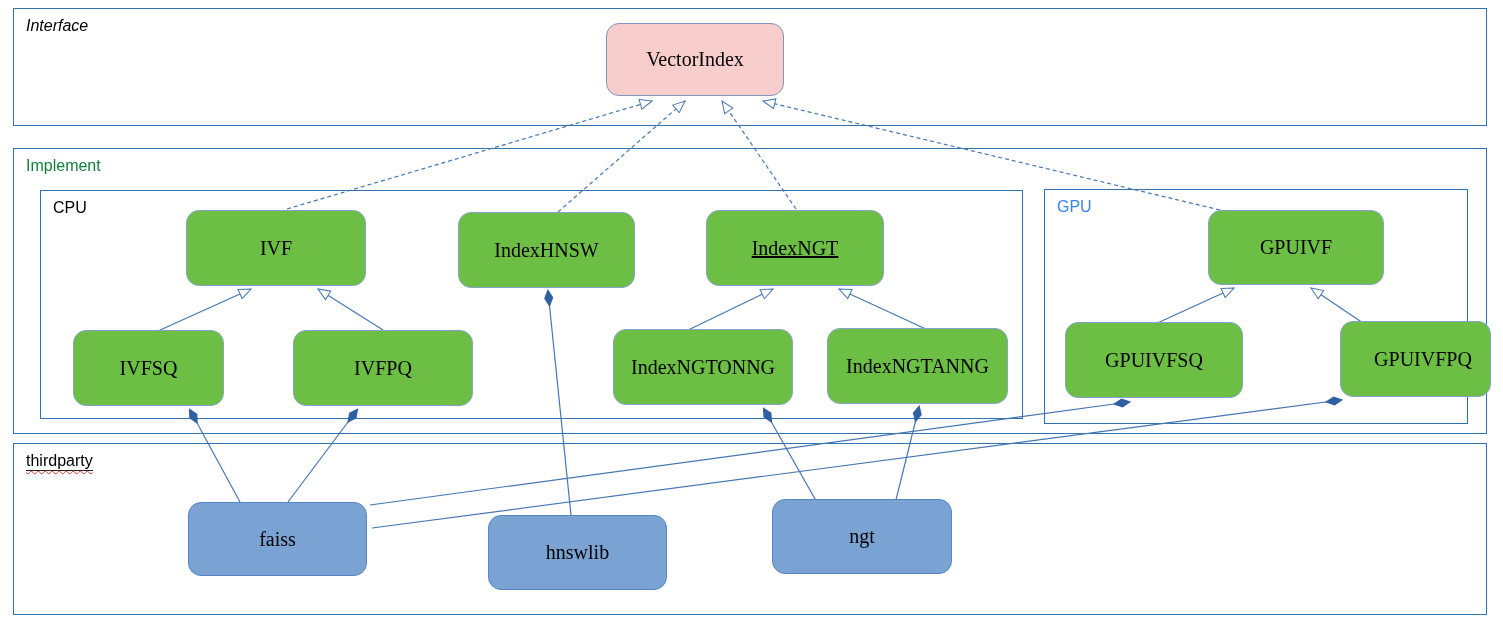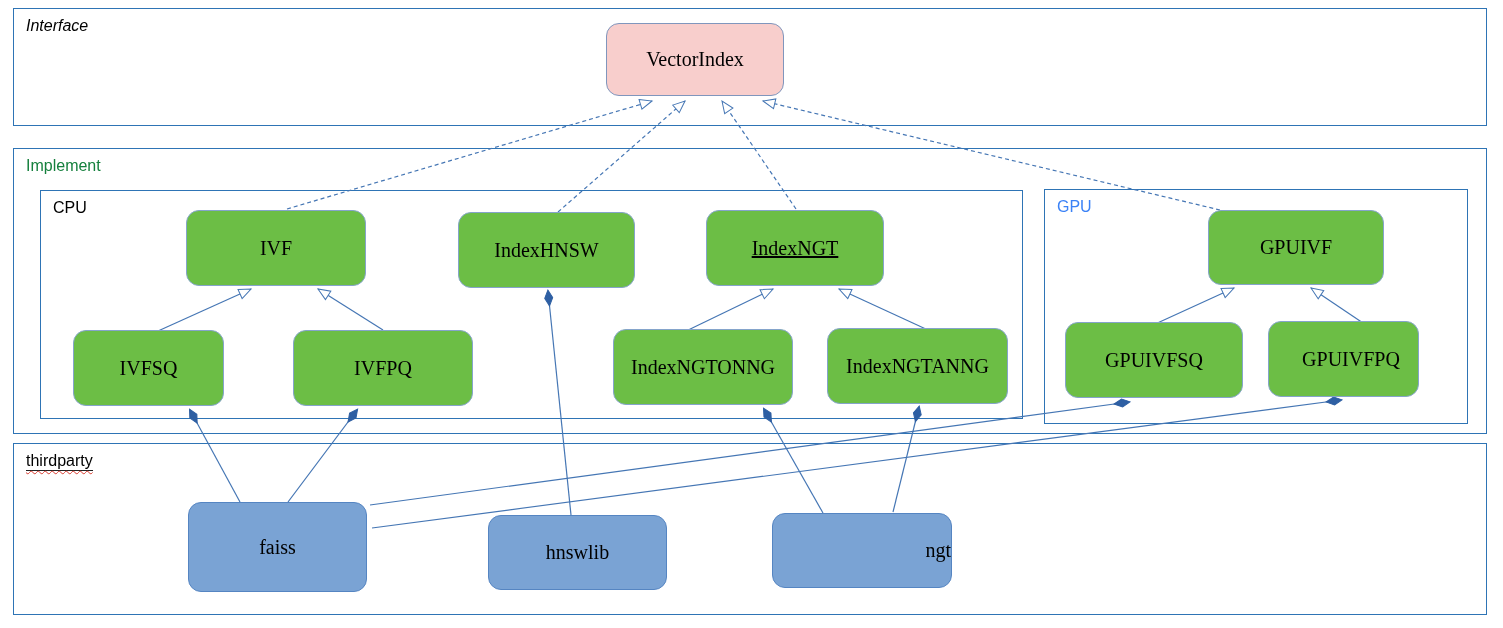--- a/index.html
+++ b/index.html
@@ -126,26 +126,26 @@
       </div>
       <div class="node impl" style="left: 827px; top: 328px; width: 181px; height: 76px;">
         <span>IndexNGTANNG</span>
       </div>
       <div class="node impl" style="left: 1172px; top: 210px; width: 176px; height: 75px; margin-left: 36px;">
         <span>GPUIVF</span>
       </div>
       <div class="node impl" style="left: 1065px; top: 322px; width: 178px; height: 76px;">
         <span>GPUIVFSQ</span>
       </div>
-      <div class="node impl" style="left: 1268px; top: 321px; width: 151px; height: 76px; padding-left: 15px;">
+      <div class="node impl" style="left: 1340px; top: 321px; width: 151px; height: 76px; padding-left: 15px;">
         <span>GPUIVFPQ</span>
       </div>
-      <div class="node lib" style="left: 188px; top: 502px; width: 179px; height: 90px; align-items: center;">
+      <div class="node lib" style="left: 188px; top: 502px; width: 179px; height: 74px; align-items: center;">
         <span>faiss</span>
       </div>
       <div class="node lib" style="left: 488px; top: 515px; width: 179px; height: 75px;">
         <span>hnswlib</span>
       </div>
-      <div class="node lib" style="left: 772px; top: 513px; width: 180px; height: 75px; justify-content: flex-end;">
+      <div class="node lib" style="left: 772px; top: 499px; width: 180px; height: 75px;">
         <span>ngt</span>
       </div>
     </div>
 </div>
 
 </body></html>

